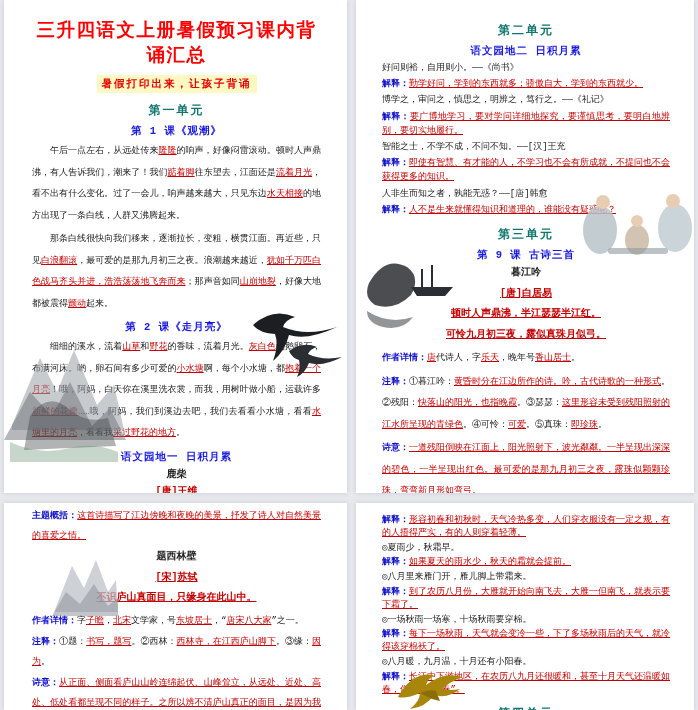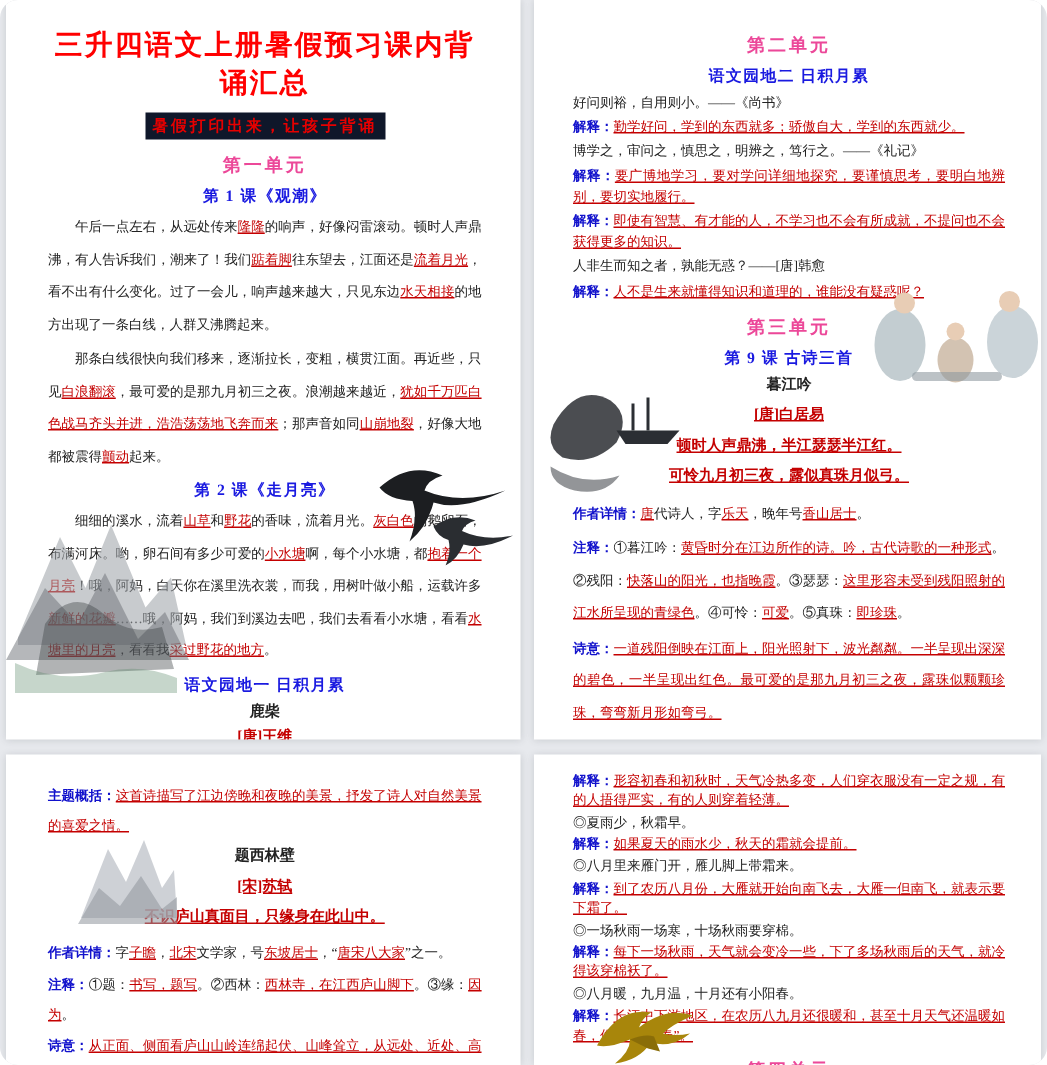--- a/index.html
+++ b/index.html
@@ -1,25 +1,25 @@
 <!DOCTYPE html>
 <html><head>
 <meta charset="utf-8">
 <style>
   html,body{margin:0;padding:0;}
-  .canvas{position:relative;width:698px;height:710px;background:#e7e9ed;font-family:Liberation Serif, serif;overflow:hidden;border-radius:12px;}
+  .canvas{position:relative;width:698px;height:710px;background:#e7e9ed;font-family:Liberation Mono, monospace;overflow:hidden;}
   .page{position:absolute;background:#ffffff;box-shadow:0 0 5px rgba(60,64,72,.18);box-sizing:border-box;overflow:hidden;}
   #page-1{left:4px;top:0;width:343px;height:493px;padding:8px 26px 0 28px;}
   #page-2{left:356px;top:0;width:338px;height:493px;padding:13px 24px 0 26px;}
-  #page-3{left:4px;top:503px;width:343px;height:207px;padding:16px 26px 0 28px;}
+  #page-3{left:4px;top:503px;width:343px;height:207px;padding:2px 26px 0 28px;}
   #page-4{left:356px;top:503px;width:338px;height:207px;padding:9px 24px 16px 26px;}
   .doc-title{color:#ff0000;font-weight:bold;font-size:18.5px;text-align:center;letter-spacing:1.5px;margin:9px 0 7px;}
   .subtitle-row{text-align:center;margin:3px 0 5px;}
-  .doc-subtitle{display:inline-block;background:#0f172a;color:#e60000;font-weight:bold;font-size:10.5px;padding:2px 5px;letter-spacing:2px;}
-  .h1{color:#ec4899;font-weight:bold;font-size:12px;text-align:center;letter-spacing:2px;margin:9px 0 4px;}
+  .doc-subtitle{display:inline-block;background:#fef9c3;color:#e60000;font-weight:bold;font-size:10.5px;padding:2px 5px;letter-spacing:2px;}
+  .h1{color:#0f766e;font-weight:bold;font-size:12px;text-align:center;letter-spacing:2px;margin:9px 0 4px;}
   .h2{color:#1a1ae0;font-weight:bold;font-size:10.5px;text-align:center;letter-spacing:1px;margin:5px 0 3px;}
   .para{margin:2px 0;font-size:9px;color:#222;text-align:justify;}
   .indent{text-indent:2em;}
   .lh22{line-height:21.5px;}
   .lh20{line-height:19.5px;}
   .lh14{line-height:14.2px;}
   .lh13{line-height:12.8px;}
   .centerline{text-align:center;font-size:10px;font-weight:bold;line-height:13px;margin:4px 0;}
   .centerline.spaced{margin:7.5px 0;}
   .run-k{color:#222;}
@@ -59,20 +59,21 @@
       <div class="centerline"><span class="run-k">鹿柴</span></div>
       <div class="centerline"><span class="run-r">[唐]王维</span></div>
     </div>
   <div class="page" id="page-2">
       <div class="h1">第二单元</div>
       <div class="h2">语文园地二 日积月累</div>
       <p class="para lh14"><span class="run-k">好问则裕，自用则小。——《尚书》</span></p>
       <p class="para lh14"><span class="run-b">解释：</span><span class="run-r">勤学好问，学到的东西就多；骄傲自大，学到的东西就少。</span></p>
       <p class="para lh14"><span class="run-k">博学之，审问之，慎思之，明辨之，笃行之。——《礼记》</span></p>
       <p class="para lh14"><span class="run-b">解释：</span><span class="run-r">要广博地学习，要对学问详细地探究，要谨慎思考，要明白地辨别，要切实地履行。</span></p>
+      <p class="para lh14"><span class="run-k">智能之士，不学不成，不问不知。——[汉]王充</span></p>
       <p class="para lh14"><span class="run-b">解释：</span><span class="run-r">即使有智慧、有才能的人，不学习也不会有所成就，不提问也不会获得更多的知识。</span></p>
       <p class="para lh14"><span class="run-k">人非生而知之者，孰能无惑？——[唐]韩愈</span></p>
       <p class="para lh14"><span class="run-b">解释：</span><span class="run-r">人不是生来就懂得知识和道理的，谁能没有疑惑呢？</span></p>
       <div class="illus" style="left: 224px; top: 186px; width: 115px; height: 76px;">
         <svg viewBox="0 0 115 76" preserveAspectRatio="none">
           <ellipse cx="20" cy="44" rx="17" ry="24" fill="#b9c4c9" opacity="0.85"></ellipse>
           <circle cx="23" cy="16" r="7" fill="#e8cdb5"></circle>
           <ellipse cx="57" cy="54" rx="12" ry="15" fill="#cbb9a4" opacity="0.85"></ellipse>
           <circle cx="57" cy="35" r="6" fill="#e8cdb5"></circle>
           <ellipse cx="95" cy="42" rx="17" ry="24" fill="#c2cdd2" opacity="0.85"></ellipse>

